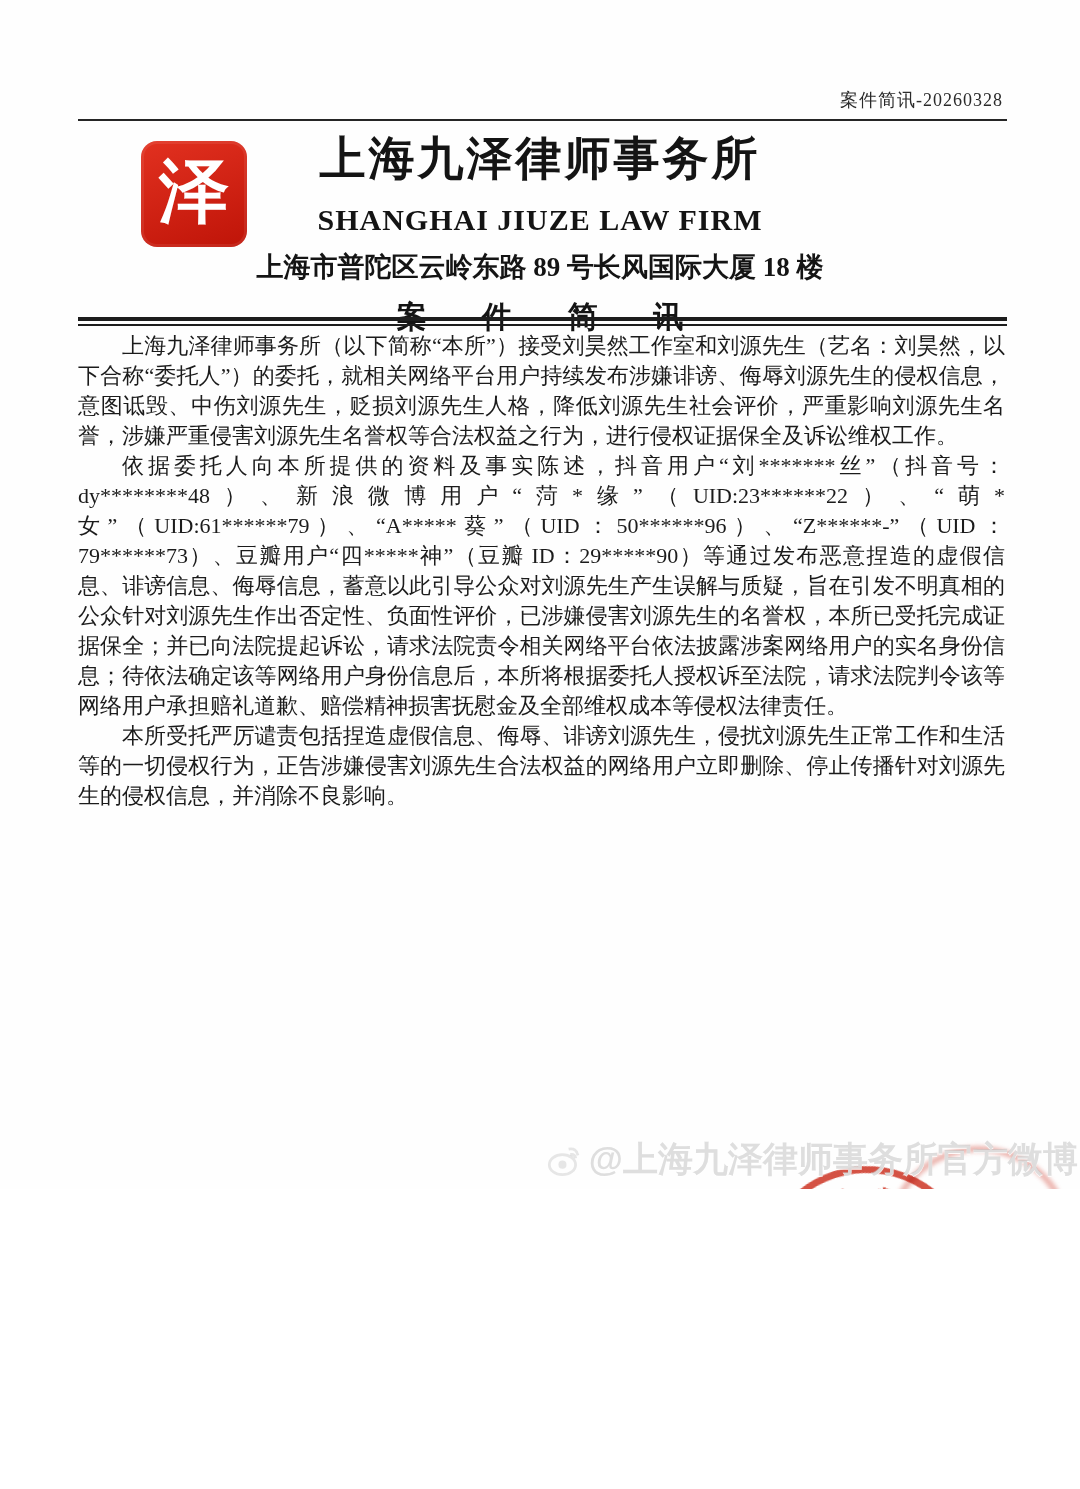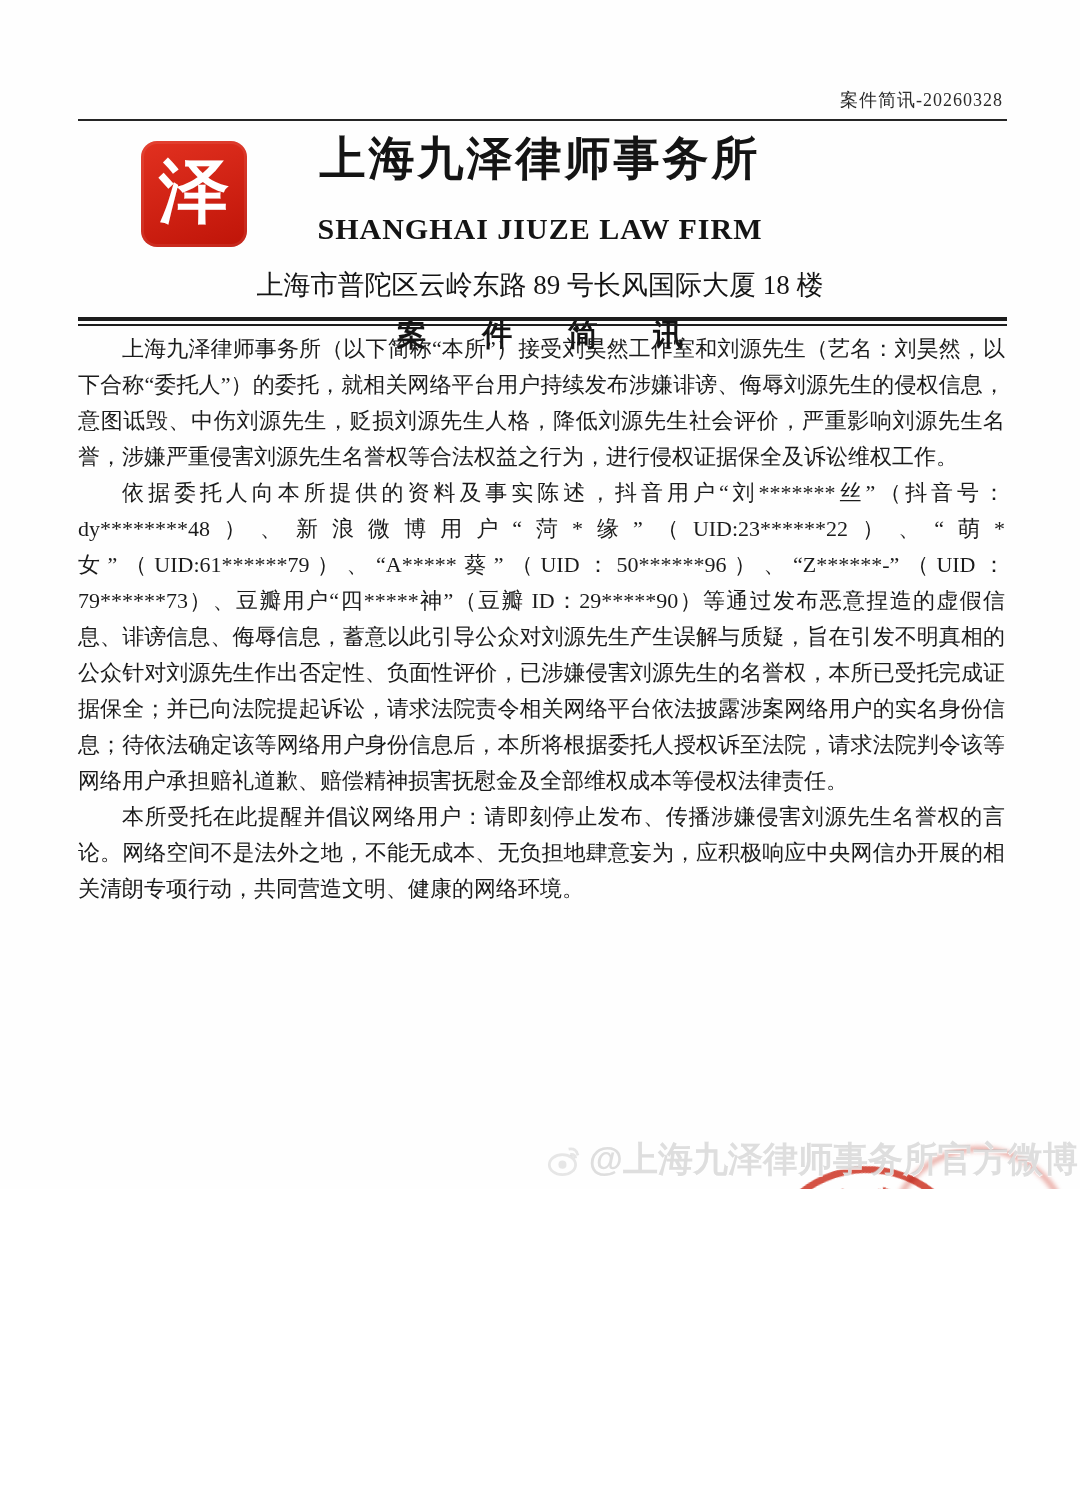--- a/index.html
+++ b/index.html
@@ -40,32 +40,32 @@
     width:106px;height:106px;border-radius:16px;
     background:linear-gradient(160deg,var(--logo-red-a),var(--logo-red-b));
     display:flex;align-items:center;justify-content:center;
     box-shadow:inset 0 0 0 3px rgba(255,255,255,.08);
   }
   .logo span{
     color:#ffffff;font-size:70px;font-weight:700;line-height:1;
     transform:translateY(-2px);
   }
   .firm-cn{font-size:46px;font-weight:700;letter-spacing:3px;color:#141414;}
-  .firm-en{margin-top:22px;font-size:30px;font-weight:700;letter-spacing:1px;color:#141414;}
-  .firm-addr{margin-top:21px;font-size:27px;font-weight:400;color:#141414;}
+  .firm-en{margin-top:13px;font-size:30px;font-weight:700;letter-spacing:1px;color:#141414;}
+  .firm-addr{margin-top:12px;font-size:27px;font-weight:700;color:#141414;}
   .doc-title{margin-top:12px;font-size:30px;font-weight:700;letter-spacing:24px;text-indent:24px;color:#141414;}
 
   .double-rule{position:absolute;left:78px;right:73px;top:317px;}
   .dr-a{height:4px;background:#1d1d1d;}
   .dr-b{height:2px;background:#1d1d1d;margin-top:3px;}
 
   
   .body-text{
     position:absolute;left:78px;right:75px;top:331px;
-    font-size:22px;line-height:36px;text-align:justify;
+    font-size:22px;line-height:30px;text-align:justify;
     color:#1b1b1b;
   }
   .body-text p{text-indent:2em;}
 
   
   .sign-block{
     position:absolute;right:112px;top:1216px;
     text-align:right;font-size:23px;line-height:46px;color:#1b1b1b;
   }
 
@@ -144,21 +144,21 @@
   </div>
 
   <div class="double-rule">
     <div class="dr-a"></div>
     <div class="dr-b"></div>
   </div>
 
   <div class="body-text">
     <p>上海九泽律师事务所（以下简称“本所”）接受刘昊然工作室和刘源先生（艺名：刘昊然，以下合称“委托人”）的委托，就相关网络平台用户持续发布涉嫌诽谤、侮辱刘源先生的侵权信息，意图诋毁、中伤刘源先生，贬损刘源先生人格，降低刘源先生社会评价，严重影响刘源先生名誉，涉嫌严重侵害刘源先生名誉权等合法权益之行为，进行侵权证据保全及诉讼维权工作。</p>
     <p>依据委托人向本所提供的资料及事实陈述，抖音用户“刘*******丝”（抖音号：dy********48）、新浪微博用户“菏*缘”（UID:23******22）、“萌*女”（UID:61******79）、“A*****葵”（UID：50******96）、“Z******-”（UID：79******73）、豆瓣用户“四*****神”（豆瓣 ID：29*****90）等通过发布恶意捏造的虚假信息、诽谤信息、侮辱信息，蓄意以此引导公众对刘源先生产生误解与质疑，旨在引发不明真相的公众针对刘源先生作出否定性、负面性评价，已涉嫌侵害刘源先生的名誉权，本所已受托完成证据保全；并已向法院提起诉讼，请求法院责令相关网络平台依法披露涉案网络用户的实名身份信息；待依法确定该等网络用户身份信息后，本所将根据委托人授权诉至法院，请求法院判令该等网络用户承担赔礼道歉、赔偿精神损害抚慰金及全部维权成本等侵权法律责任。</p>
-    <p>本所受托在此提醒并倡议网络用户：请即刻停止发布、传播涉嫌侵害刘源先生名誉权的言论。网络空间不是法外之地，不能无成本、无负担地肆意妄为，应积极响应中央网信办开展的相关清朗专项行动，共同营造文明、健康的网络环境。</p>
+    <p>本所受托严厉谴责包括捏造虚假信息、侮辱、诽谤刘源先生，侵扰刘源先生正常工作和生活等的一切侵权行为，正告涉嫌侵害刘源先生合法权益的网络用户立即删除、停止传播针对刘源先生的侵权信息，并消除不良影响。</p>
   </div>
 
   <div class="sign-block">
     <div>上海九泽律师事务所</div>
     <div>上海市普陀区云岭东路</div>
   </div>
 
   <div class="stamp">
     <div class="stamp-ring"></div>
     <div class="stamp-star">★</div>

